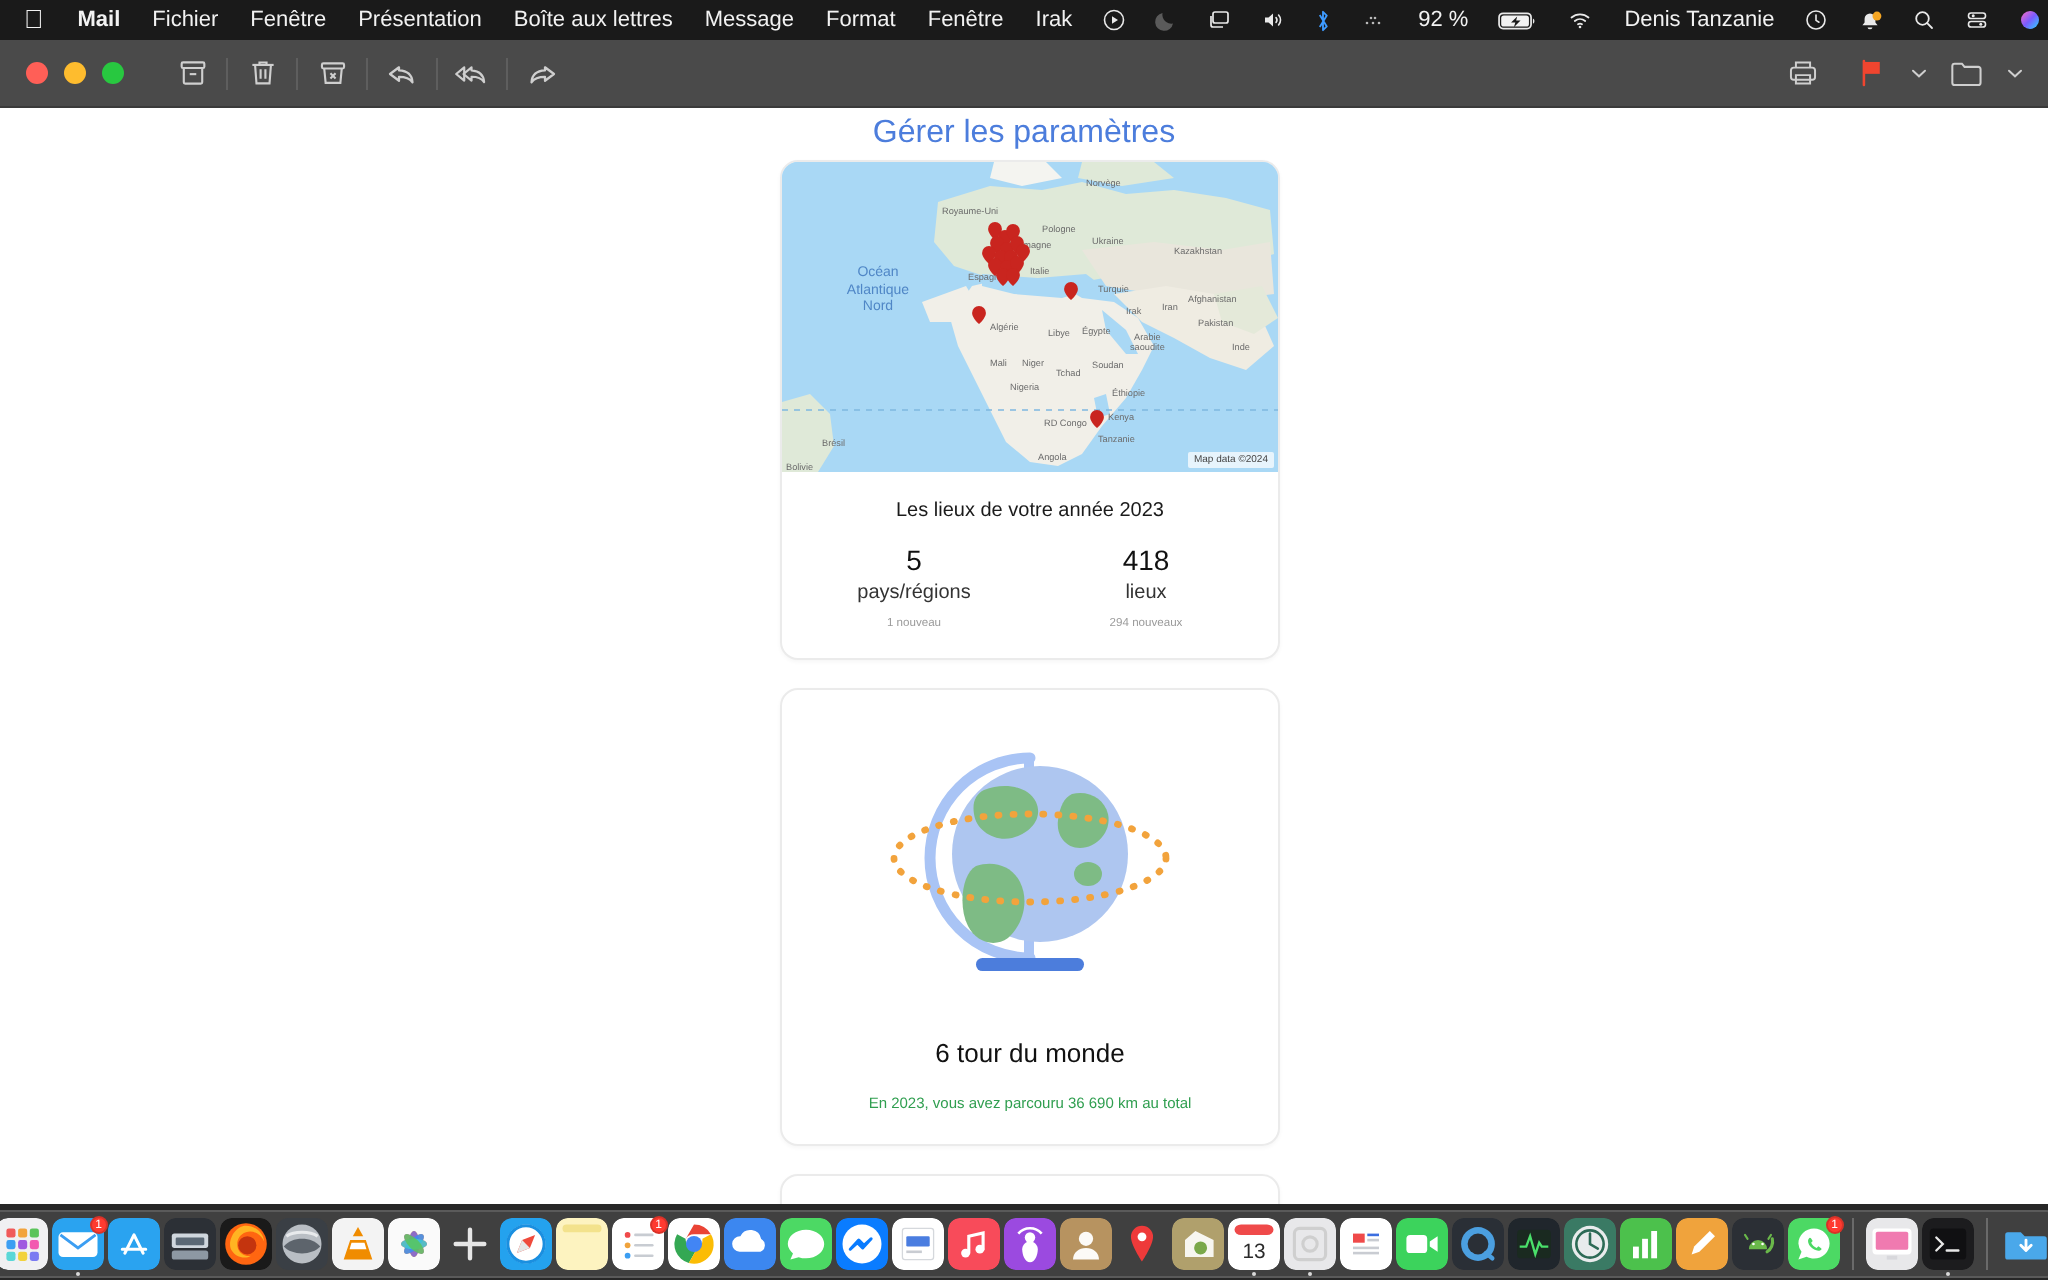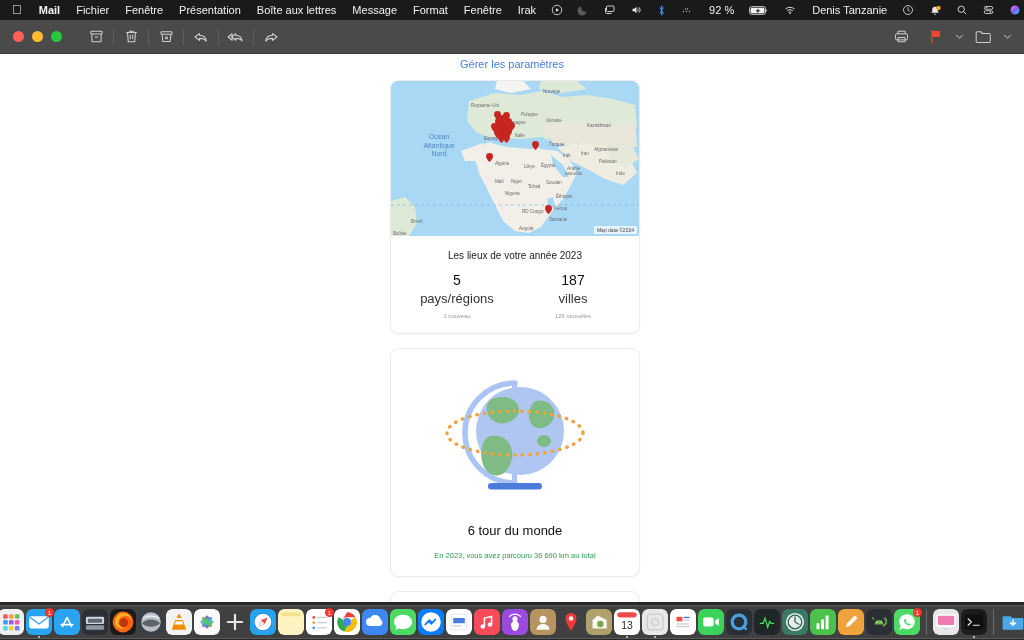--- a/index.html
+++ b/index.html
@@ -42,21 +42,21 @@
   .tb-sep{ width:1px; height:16px; background:#5e5e5e; }
   .tb-right{ margin-left:auto; display:flex; align-items:center; padding-right:10px;}
   .tb-chev{ width:14px; display:flex; align-items:center; justify-content:center;}
 
   
   .content{
     position:absolute; top:54px; left:0; width:1024px; height:548px;
     background:#ffffff; overflow:hidden;
   }
   .manage-link{
-    text-align:center; font-size:11px; color:#4c7ddc; padding-top:4px;
+    text-align:center; font-size:16px; color:#4c7ddc; padding-top:4px;
     text-decoration:none; display:block;
   }
   .col{
     position:absolute; left:390px; top:26px; width:250px;
   }
   .card{
     background:#fff; border:1px solid #ebebeb; border-radius:9px;
     margin-bottom:14px; overflow:hidden;
     box-shadow:0 1px 2px rgba(0,0,0,.04);
   }
@@ -70,21 +70,21 @@
   }
   .map-lbl{ position:absolute; font-size:4.6px; color:#6b6b6b; white-space:nowrap;}
   .map-lbl.ocean{ color:#4f86c6; font-size:7px; text-align:center; line-height:8.5px;}
   .pin{ position:absolute; width:7px; height:9px; }
 
   .stats-wrap{ padding:14px 8px 14px; }
   .stats-title{ text-align:center; font-size:10px; color:#1b1b1b; margin-bottom:11px;}
   .stats{ display:flex; }
   .stat{ flex:1; text-align:center; }
   .stat-num{ font-size:14px; color:#111; line-height:17px;}
-  .stat-lbl{ font-size:13px; color:#333; margin-top:2px;}
+  .stat-lbl{ font-size:10px; color:#333; margin-top:2px;}
   .stat-sub{ font-size:5.8px; color:#9a9a9a; margin-top:7px;}
 
   
   .globe-card{ padding:22px 0 16px; }
   .globe-wrap{ display:flex; justify-content:center; }
   .globe-title{ text-align:center; font-size:13px; color:#111; margin-top:24px;}
   .globe-sub{ text-align:center; font-size:7.5px; color:#2f9e4f; margin-top:13px;}
 
   
   .trend-card{ padding:14px 0 10px; }
@@ -496,23 +496,23 @@
 
       <div class="stats-wrap">
         <div class="stats-title">Les lieux de votre année 2023</div>
         <div class="stats">
           <div class="stat">
             <div class="stat-num">5</div>
             <div class="stat-lbl">pays/régions</div>
             <div class="stat-sub">1 nouveau</div>
           </div>
           <div class="stat">
-            <div class="stat-num">187</div>
-            <div class="stat-lbl">villes</div>
-            <div class="stat-sub">126 nouvelles</div>
+            <div class="stat-num">418</div>
+            <div class="stat-lbl">lieux</div>
+            <div class="stat-sub">294 nouveaux</div>
           </div>
         </div>
       </div>
     </div>
 
     <div class="card globe-card">
       <div class="globe-wrap">
         <svg width="150" height="128" viewBox="0 0 150 128">
 
           <path d="M75 12 A50 50 0 1 0 75 112" fill="none" stroke="#a9c4f5" stroke-width="5.5" stroke-linecap="round"></path>

